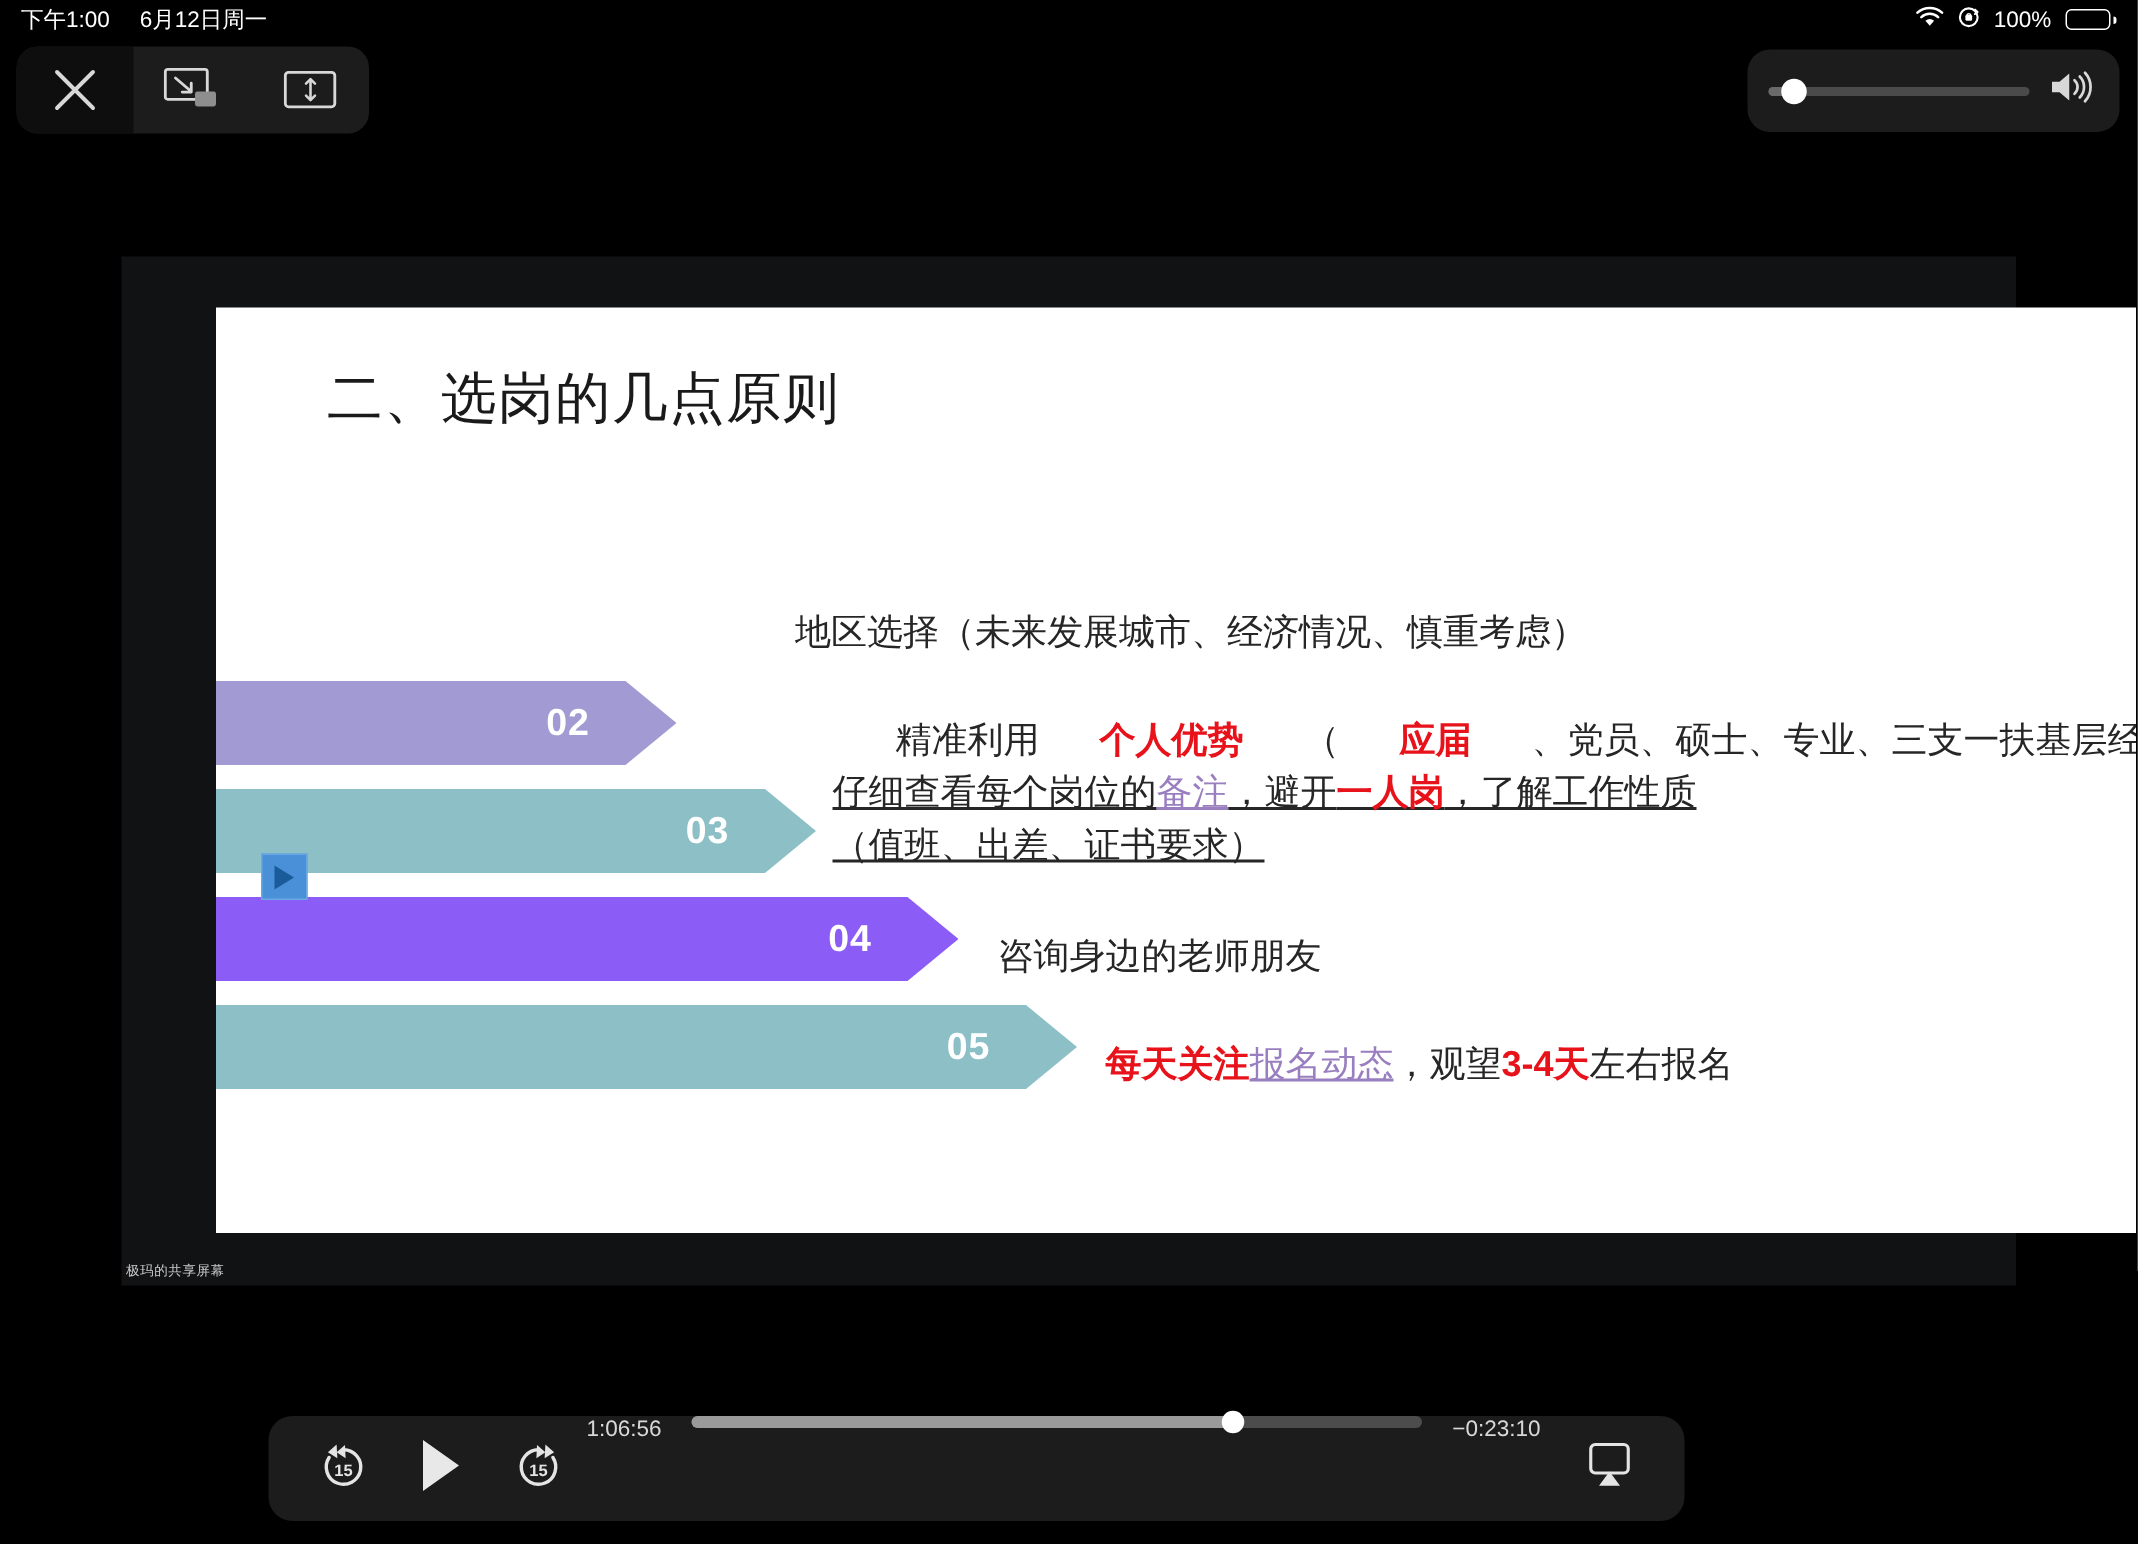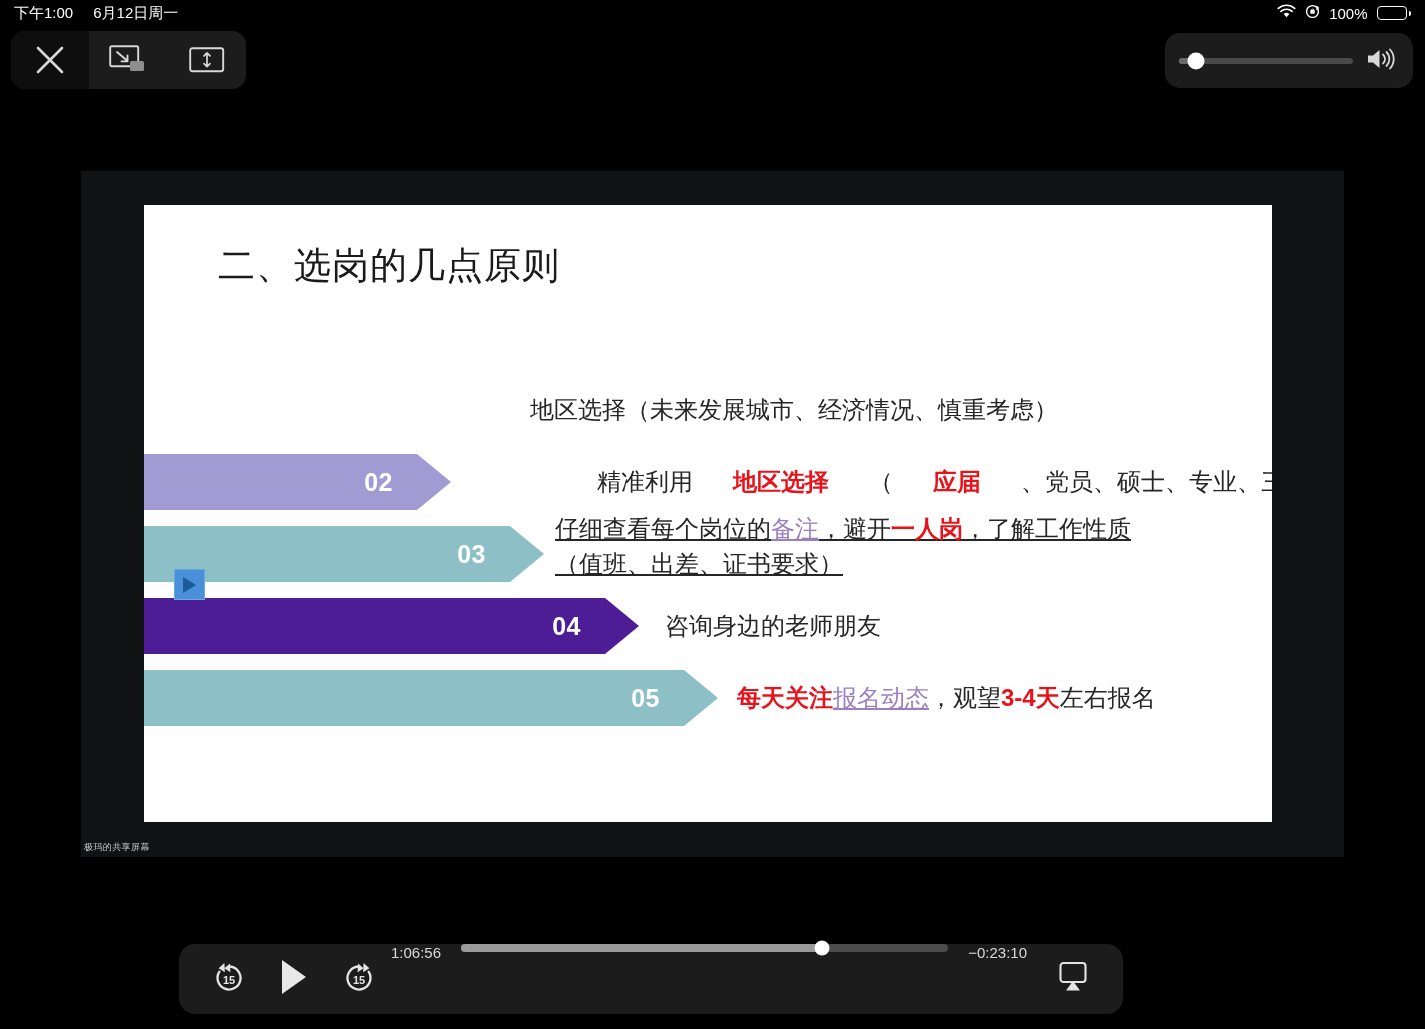--- a/index.html
+++ b/index.html
@@ -69,43 +69,43 @@
     position: absolute; left: 81px; top: 171px;
     width: 1263px; height: 686px;
     background: #111214;
   }
   .share-label {
     position: absolute; left: 84px; top: 841px;
     font-size: 9px; color: #c9c9c9; letter-spacing: 0.4px;
   }
   .slide {
     position: absolute; left: 144px; top: 205px;
-    width: 1100px; height: 617px;
-    background: #fff; overflow: hidden; padding-left: 28px;
+    width: 1280px; height: 617px;
+    background: #fff; overflow: hidden;
   }
   .slide-title {
     position: absolute; left: 74px; top: 36px;
     font-size: 37px; color: #1a1a1a; letter-spacing: 1px;
     font-family: "Liberation Sans", "DejaVu Sans", sans-serif;
   }
 
   
   .rows { position: absolute; left: 0; top: 177px; width: 100%; }
   .row { position: relative; height: 72px; margin-bottom: 0; }
   .arrow {
     position: absolute; left: 0; top: 0; height: 56px;
     display: flex; align-items: center; justify-content: flex-end;
     padding-right: 58px; box-sizing: border-box;
     clip-path: polygon(0 0, calc(100% - 34px) 0, 100% 50%, calc(100% - 34px) 100%, 0 100%);
   }
   .arrow-num {
     font-size: 25px; font-weight: bold; color: #fff; letter-spacing: 0.5px;
   }
   .row-text {
-    position: absolute; top: 0; height: 56px;
+    position: absolute; top: 12px; height: 56px;
     display: flex; align-items: center;
     font-size: 24px; color: #262626; white-space: nowrap;
     line-height: 1.45;
   }
   .row-text.two-line { height: auto; display: block; }
   .row-text.two-line .ln { display: block; }
   .em-red { color: #e8121b; font-weight: bold; }
   .em-purple { color: #9a7fc0; text-decoration: underline; }
 
   .play-badge {
@@ -233,39 +233,39 @@
             <span>地区选择（未来发展城市、经济情况、慎重考虑）</span>
           </div>
       </div>
 
       <div class="row">
         <div class="arrow" style="background: rgb(162, 155, 211); width: 307px;">
           <span class="arrow-num">02</span>
         </div>
         <div class="row-text" style="left: 453px; gap: 40px;">
             <span>精准利用</span>
-            <span class="em-red">地区选择</span>
+            <span class="em-red">个人优势</span>
             <span>（</span>
             <span class="em-red">应届</span>
             <span>、党员、硕士、专业、三支一扶基层经验）</span>
           </div>
       </div>
 
       <div class="row">
         <div class="arrow" style="background: rgb(141, 192, 198); width: 400px;">
           <span class="arrow-num">03</span>
         </div>
         <div class="row-text two-line" style="left: 411px; top: -14px; text-decoration: underline;">
             <span class="ln"><span>仔细查看每个岗位的</span><span class="em-purple">备注</span><span>，避开</span><span class="em-red">一人岗</span><span>，了解工作性质</span></span>
             <span class="ln"><span>（值班、出差、证书要求）</span></span>
           </div>
       </div>
 
       <div class="row">
-        <div class="arrow" style="background: #4c1d95; width: 495px;">
+        <div class="arrow" style="background: #8b5cf6; width: 495px;">
           <span class="arrow-num">04</span>
         </div>
         <div class="row-text" style="left: 521px;">
             <span>咨询身边的老师朋友</span>
           </div>
       </div>
 
       <div class="row">
         <div class="arrow" style="background: rgb(141, 192, 198); width: 574px;">
           <span class="arrow-num">05</span>

